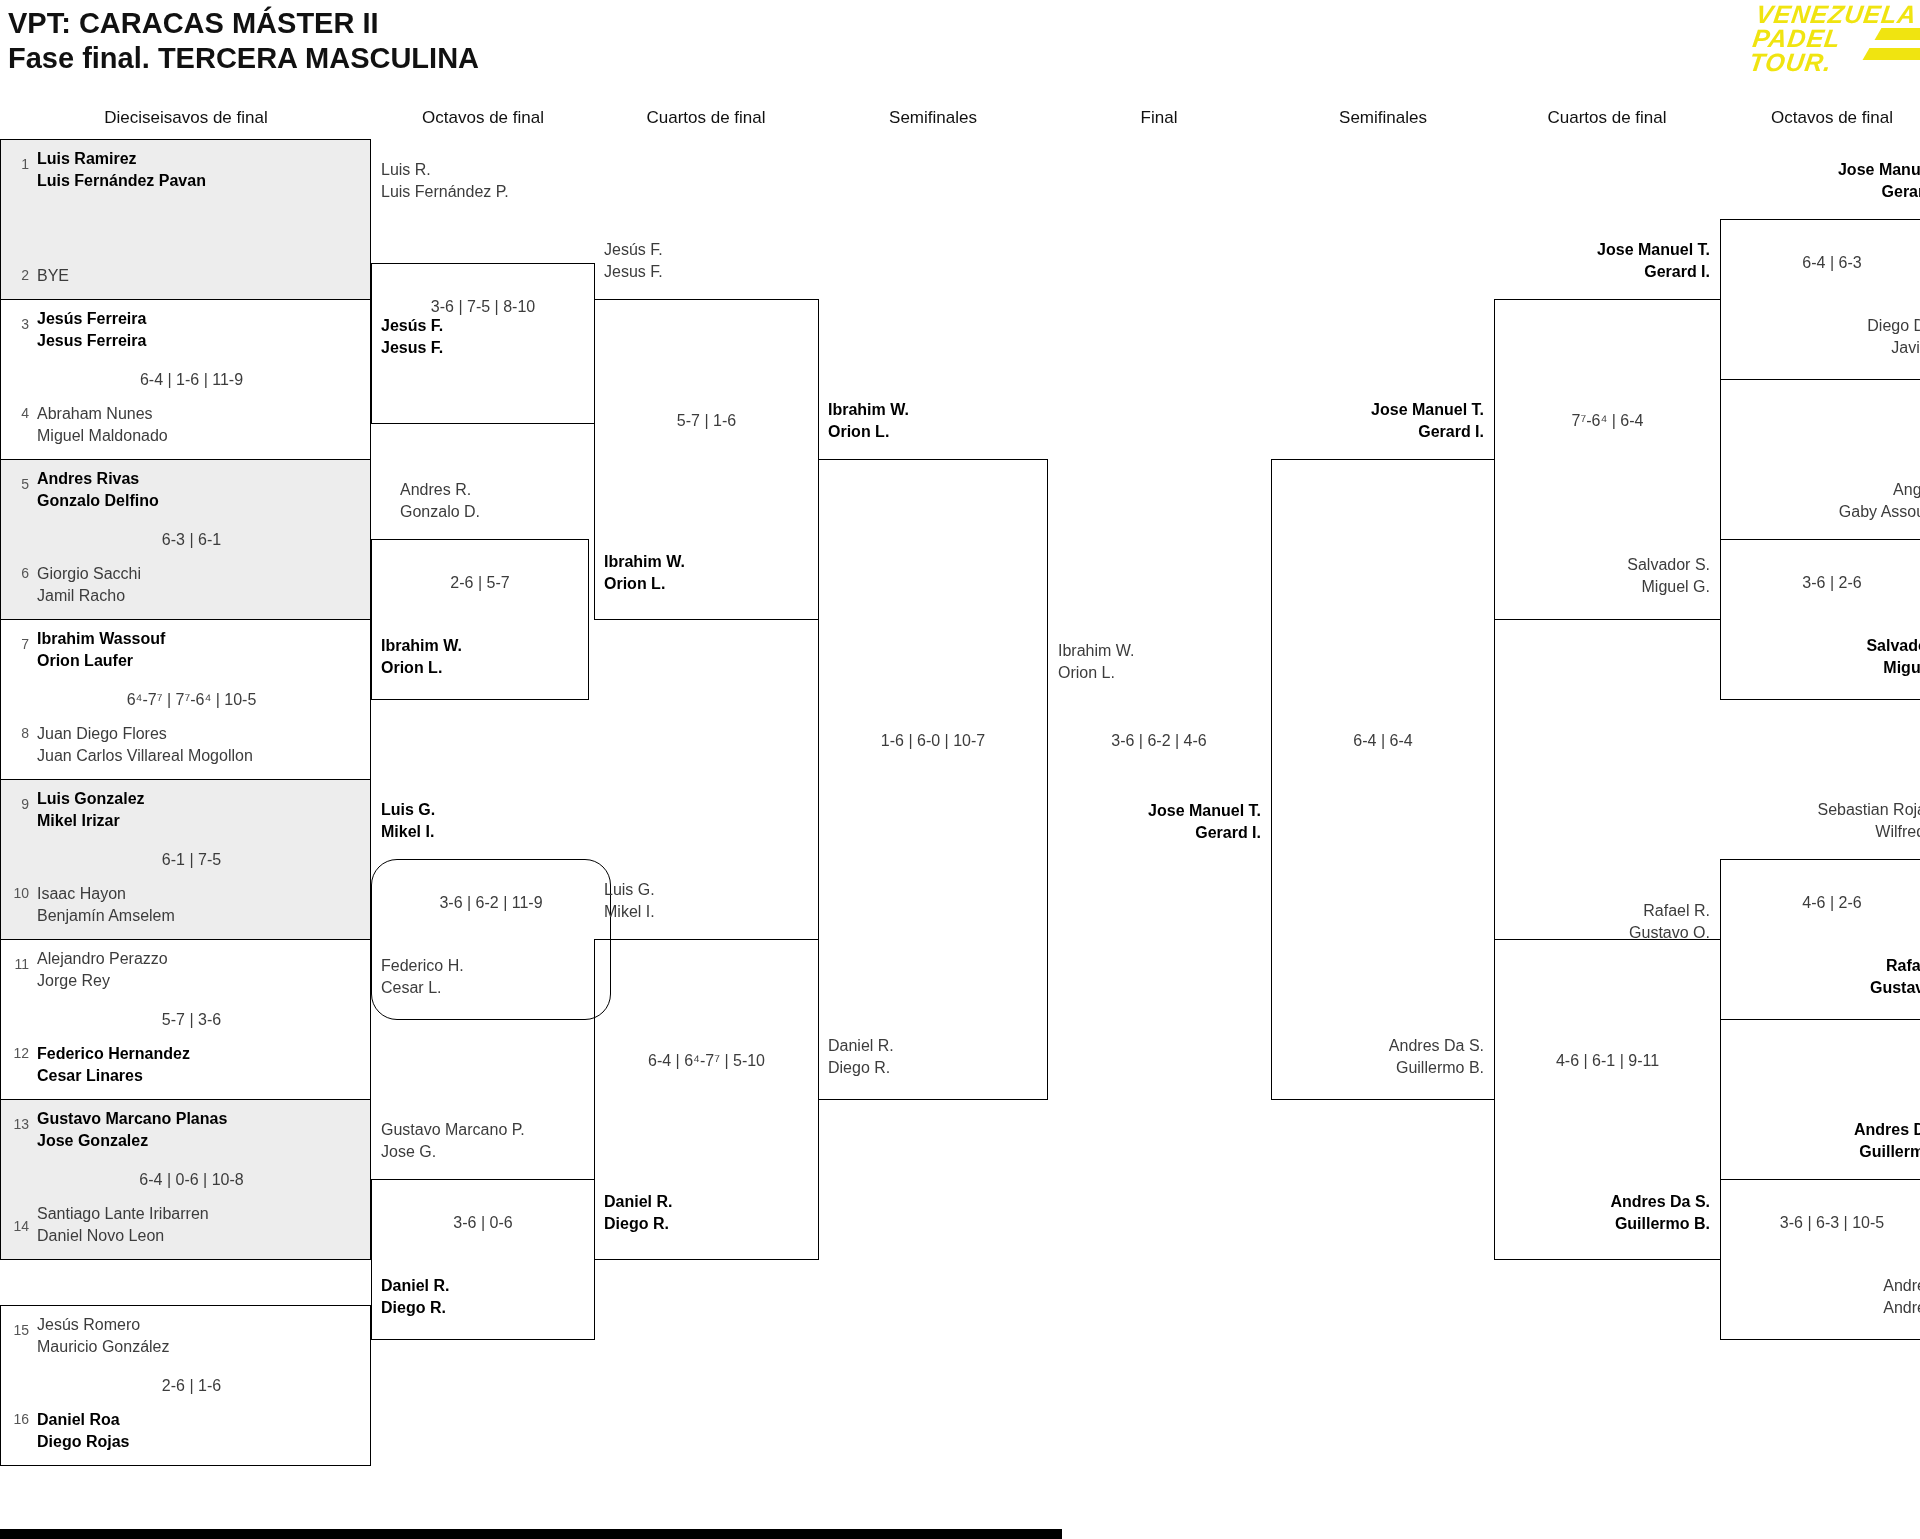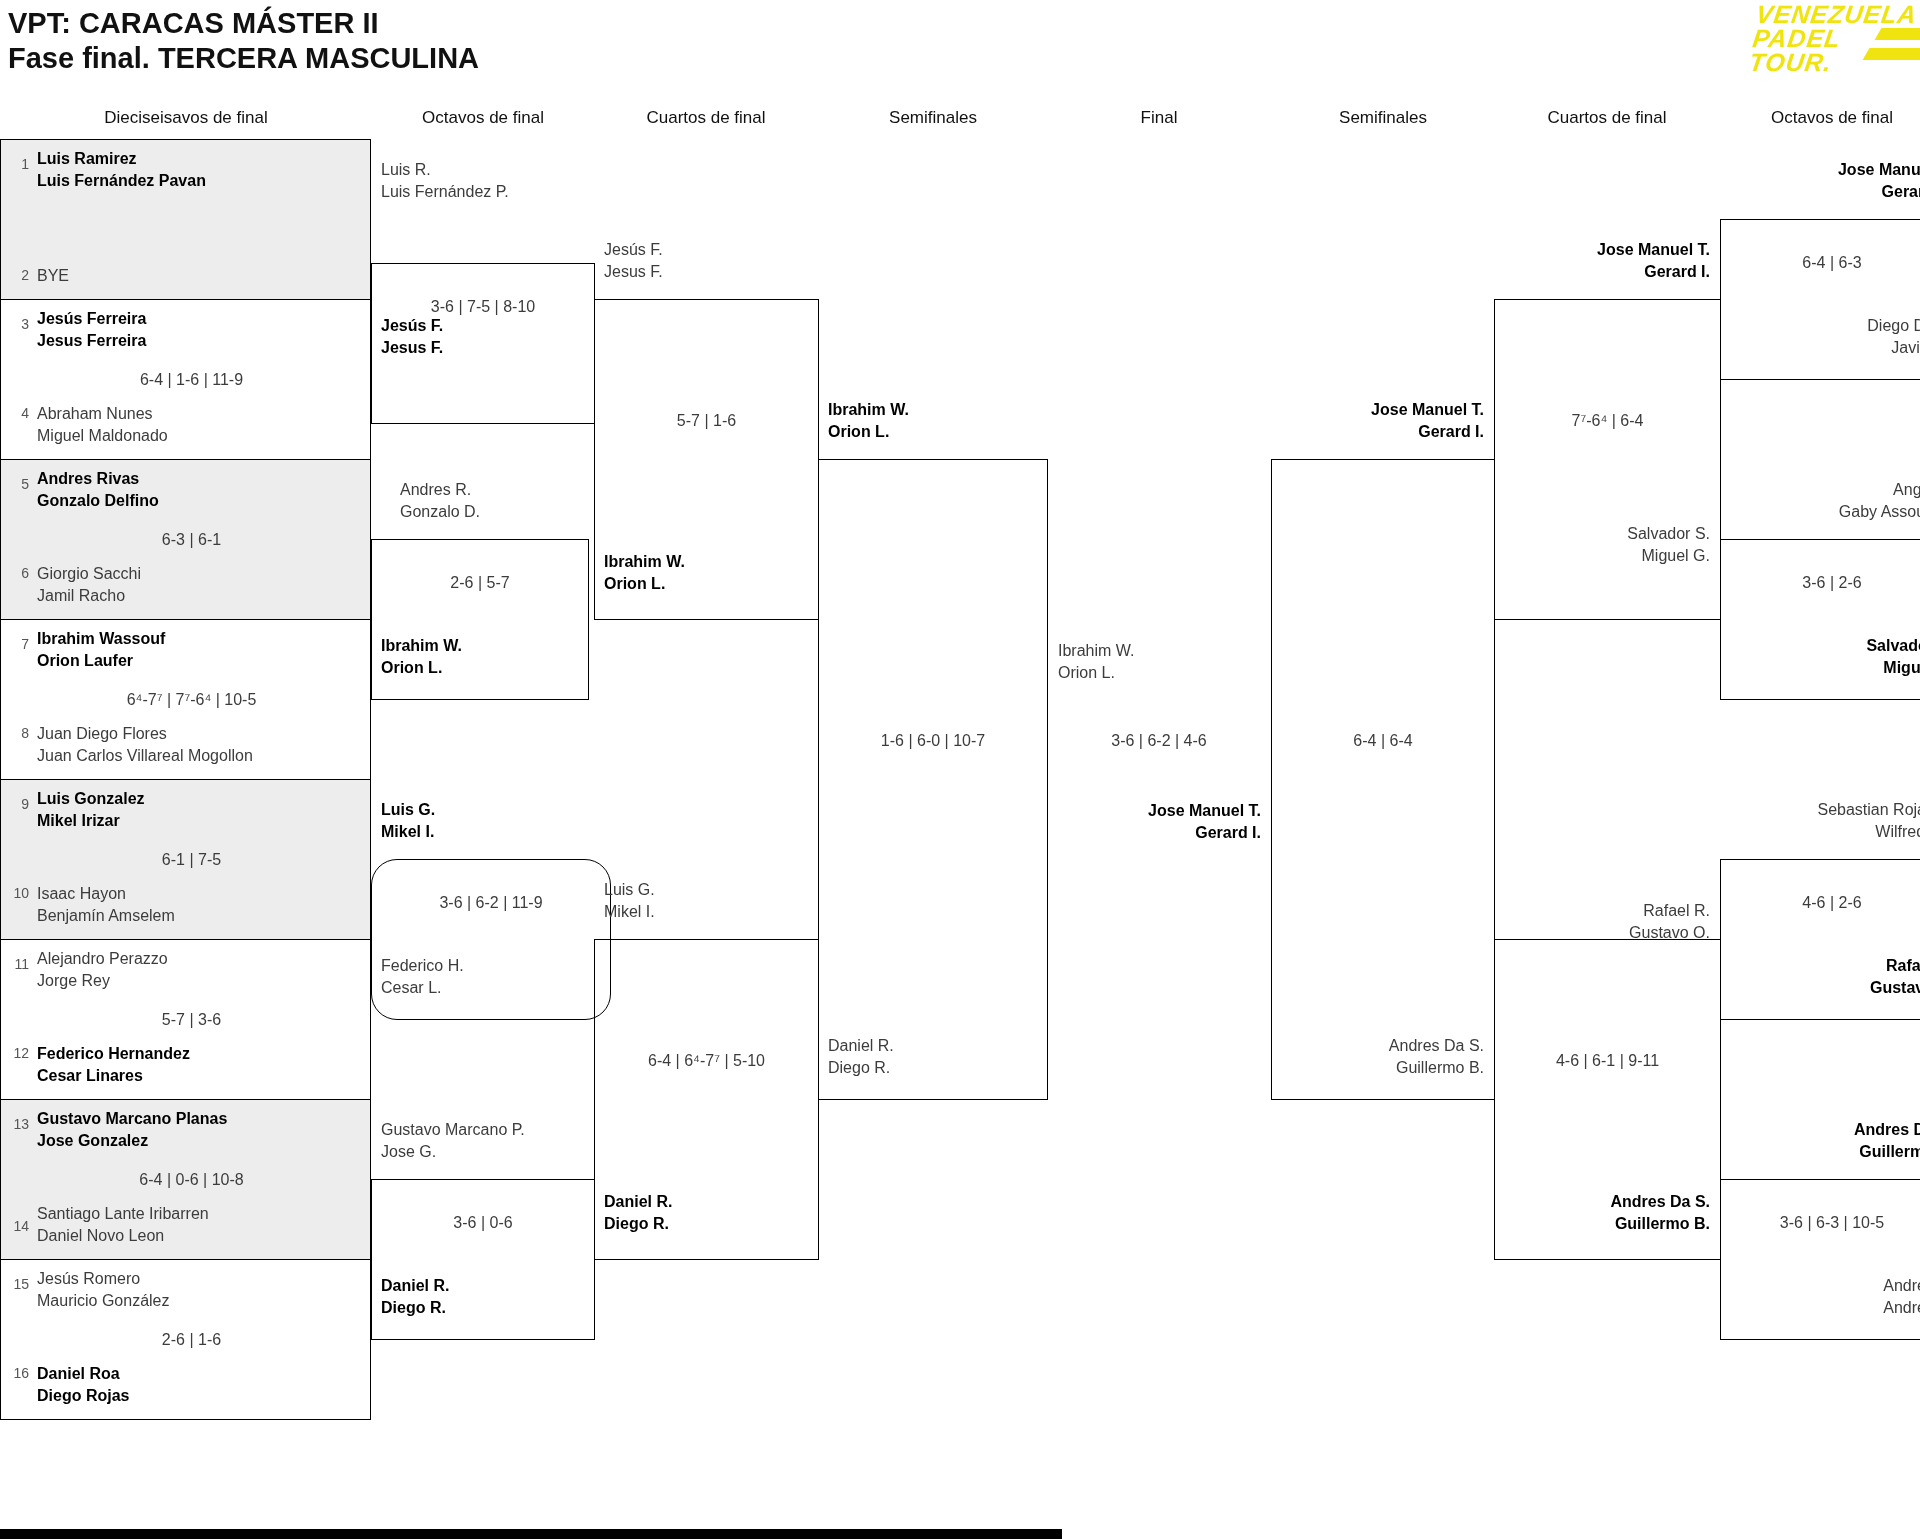--- a/index.html
+++ b/index.html
@@ -140,21 +140,21 @@
       <div>Jose Gonzalez</div>
   </div>
   <div class="score mid">6-4 | 0-6 | 10-8</div>
   <div class="seed" style="bottom:25px;">14</div>
   <div class="team tb">
     <div>Santiago Lante Iribarren</div>
       <div>Daniel Novo Leon</div>
   </div>
 </div>
 
-<div class="cell" style="top:1259px;">
+<div class="cell" style="top:1305px;">
   <div class="seed" style="top:16px;">15</div>
   <div class="team ta">
     <div>Jesús Romero</div>
       <div>Mauricio González</div>
   </div>
   <div class="score mid">2-6 | 1-6</div>
   <div class="seed" style="bottom:38px;">16</div>
   <div class="team b tb">
     <div>Daniel Roa</div>
       <div>Diego Rojas</div>
@@ -267,21 +267,21 @@
     <div>Guillermo B.</div>
 </div>
 
 <div class="box" style="left:1494px;top:299px;width:227px;height:321px;">
   <div class="score" style="top:110px;">7⁷-6⁴ | 6-4</div>
 </div>
 <div class="team b ra" style="left:1500px;width:210px;top:239px;">
   <div>Jose Manuel T.</div>
     <div>Gerard I.</div>
 </div>
-<div class="team ra" style="left:1500px;width:210px;top:523px;">
+<div class="team ra" style="left:1500px;width:210px;top:554px;">
   <div>Salvador S.</div>
     <div>Miguel G.</div>
 </div>
 
 <div class="box" style="left:1494px;top:939px;width:227px;height:321px;">
   <div class="score" style="top:110px;">4-6 | 6-1 | 9-11</div>
 </div>
 <div class="team ra" style="left:1500px;width:210px;top:879px;margin-top:21px;">
   <div>Rafael R.</div>
     <div>Gustavo O.</div>

